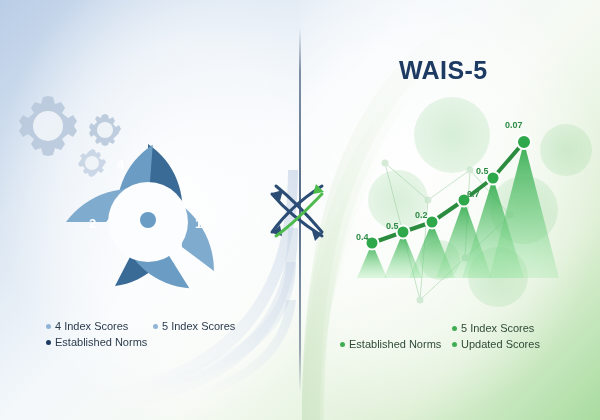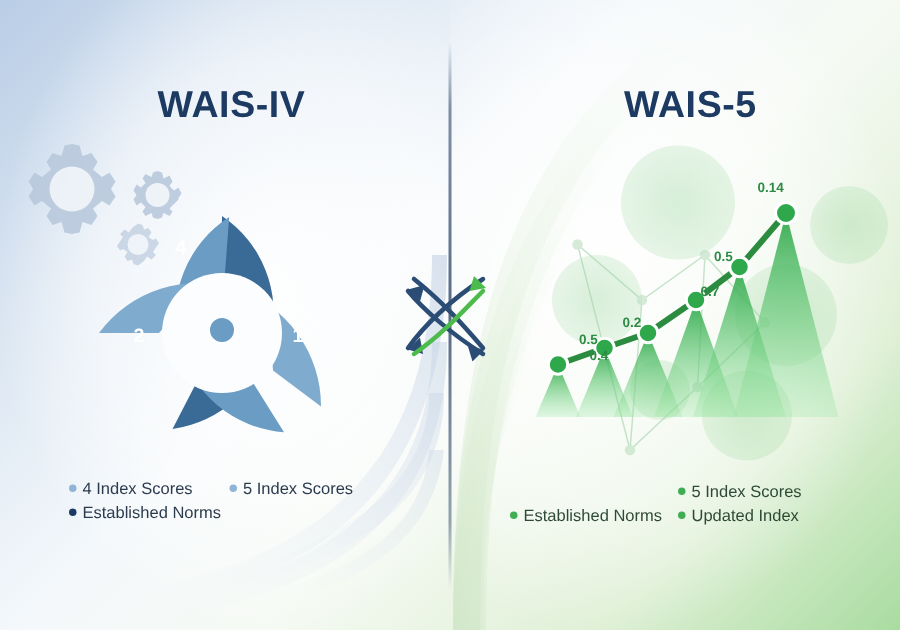--- a/index.html
+++ b/index.html
@@ -7,21 +7,21 @@
   .canvas{position:relative;width:600px;height:420px;overflow:hidden;background:
      linear-gradient(135deg,#b9cde6 0%,#dbe6f2 22%,#f4f8fb 42%,#f6faf4 58%,#dff0d6 80%,#a9dca0 100%);}
   .halfL{position:absolute;left:0;top:0;width:300px;height:420px;
      background:radial-gradient(ellipse at 60% 45%,rgba(255,255,255,.92) 0%,rgba(255,255,255,.55) 45%,rgba(255,255,255,0) 72%);}
   .halfR{position:absolute;left:300px;top:0;width:300px;height:420px;
      background:radial-gradient(ellipse at 35% 45%,rgba(255,255,255,.9) 0%,rgba(255,255,255,.5) 45%,rgba(255,255,255,0) 72%);}
   .divider{position:absolute;left:299px;top:28px;width:2px;height:364px;
      background:linear-gradient(to bottom,rgba(30,58,95,0) 0%,rgba(30,58,95,.55) 12%,rgba(30,58,95,.75) 50%,rgba(30,58,95,.45) 88%,rgba(30,58,95,0) 100%);}
   .title{position:absolute;font-weight:bold;font-size:25px;letter-spacing:.4px;color:#1c3a62;}
   .titleL{left:105px;top:56px;}
-  .titleR{left:416px;top:56px;}
+  .titleR{left:399px;top:56px;}
   svg.layer{position:absolute;left:0;top:0;width:600px;height:420px;}
   .legend{position:absolute;font-size:11px;color:#2b3b4d;white-space:nowrap;}
   .legR{color:#2e4a36;}
   .dot{display:inline-block;width:5px;height:5px;border-radius:50%;margin-right:4px;vertical-align:1px;}
   .lbl{position:absolute;font-size:9px;font-weight:bold;color:#2e8b45;}
   .seglbl{position:absolute;color:#fff;font-weight:bold;font-size:13px;}
 </style>
 </head>
 <body>
 
@@ -78,21 +78,20 @@
       <circle cx="428" cy="200" r="3.5" fill="#b6dcbb" stroke="none"></circle>
       <circle cx="470" cy="170" r="3.5" fill="#b6dcbb" stroke="none"></circle>
       <circle cx="510" cy="215" r="3.5" fill="#b6dcbb" stroke="none"></circle>
       <circle cx="465" cy="258" r="3.5" fill="#b6dcbb" stroke="none"></circle>
       <circle cx="420" cy="300" r="3.5" fill="#b6dcbb" stroke="none"></circle>
     </g>
   </svg>
 
   <div class="divider"></div>
 
-  <div class="title titleL">WAIS-IV</div>
   <div class="title titleR">WAIS-5</div>
 
   <svg class="layer">
     <g fill="#b9c9dc" opacity=".9">
       <g transform="translate(48,126)">
         <path d="M0,-30 L5,-29 L7,-22 L13,-24 L17,-18 L14,-13 L20,-8 L25,-11 L29,-5 L26,0 L29,5 L25,11 L20,8 L14,13 L17,18 L13,24 L7,22 L5,29 L0,30 L-5,29 L-7,22 L-13,24 L-17,18 L-14,13 L-20,8 L-25,11 L-29,5 L-26,0 L-29,-5 L-25,-11 L-20,-8 L-14,-13 L-17,-18 L-13,-24 L-7,-22 L-5,-29 Z"></path>
         <circle cx="0" cy="0" r="15" fill="#eef3f8"></circle>
       </g>
       <g transform="translate(105,130)">
         <path d="M0,-16 L3,-15 L4,-11 L8,-13 L10,-9 L8,-6 L11,-3 L14,-5 L16,-1 L14,2 L14,3 L11,6 L8,9 L10,11 L8,14 L4,12 L3,15 L0,16 L-3,15 L-4,12 L-8,14 L-10,11 L-8,8 L-11,5 L-14,7 L-16,3 L-14,0 L-16,-3 L-14,-7 L-11,-5 L-8,-8 L-10,-11 L-8,-14 L-4,-12 L-3,-15 Z"></path>
@@ -148,39 +147,39 @@
     <polyline points="372,243 403,232 432,222 464,200 493,178 524,142" fill="none" stroke="#2b8c3f" stroke-width="4" stroke-linejoin="round" stroke-linecap="round"></polyline>
     <g>
       <circle cx="372" cy="243" r="6.5" fill="#2ea84a" stroke="#ffffff" stroke-width="2"></circle>
       <circle cx="403" cy="232" r="6.5" fill="#2ea84a" stroke="#ffffff" stroke-width="2"></circle>
       <circle cx="432" cy="222" r="6.5" fill="#2ea84a" stroke="#ffffff" stroke-width="2"></circle>
       <circle cx="464" cy="200" r="6.5" fill="#2ea84a" stroke="#ffffff" stroke-width="2"></circle>
       <circle cx="493" cy="178" r="6.5" fill="#2ea84a" stroke="#ffffff" stroke-width="2"></circle>
       <circle cx="524" cy="142" r="7" fill="#2ea84a" stroke="#ffffff" stroke-width="2"></circle>
     </g>
   </svg>
-  <div class="lbl" style="left:356px;top:232px;margin-left:37px;">0.4</div>
+  <div class="lbl" style="left:356px;top:232px;">0.4</div>
   <div class="lbl" style="left:386px;top:221px;">0.5</div>
   <div class="lbl" style="left:415px;top:210px;">0.2</div>
   <div class="lbl" style="left:447px;top:189px;margin-left:20px;">0.7</div>
   <div class="lbl" style="left:476px;top:166px;">0.5</div>
-  <div class="lbl" style="left:505px;top:120px;">0.14</div>
+  <div class="lbl" style="left:505px;top:120px;">0.07</div>
 
   <div class="legend" style="left:46px;top:320px;">
     <span class="dot" style="background:#8fb4d6;"></span><span>4 Index Scores</span>
   </div>
   <div class="legend" style="left:153px;top:320px;">
     <span class="dot" style="background:#8fb4d6;"></span><span>5 Index Scores</span>
   </div>
   <div class="legend" style="left:46px;top:336px;">
     <span class="dot" style="background:#1c3a62;"></span><span>Established Norms</span>
   </div>
 
   <div class="legend legR" style="left:452px;top:322px;">
     <span class="dot" style="background:#3fae52;"></span><span>5 Index Scores</span>
   </div>
   <div class="legend legR" style="left:340px;top:338px;">
     <span class="dot" style="background:#3fae52;"></span><span>Established Norms</span>
   </div>
   <div class="legend legR" style="left:452px;top:338px;">
-    <span class="dot" style="background:#3fae52;"></span><span>Updated Index</span>
+    <span class="dot" style="background:#3fae52;"></span><span>Updated Scores</span>
   </div>
 </div>
 
 </body></html>

